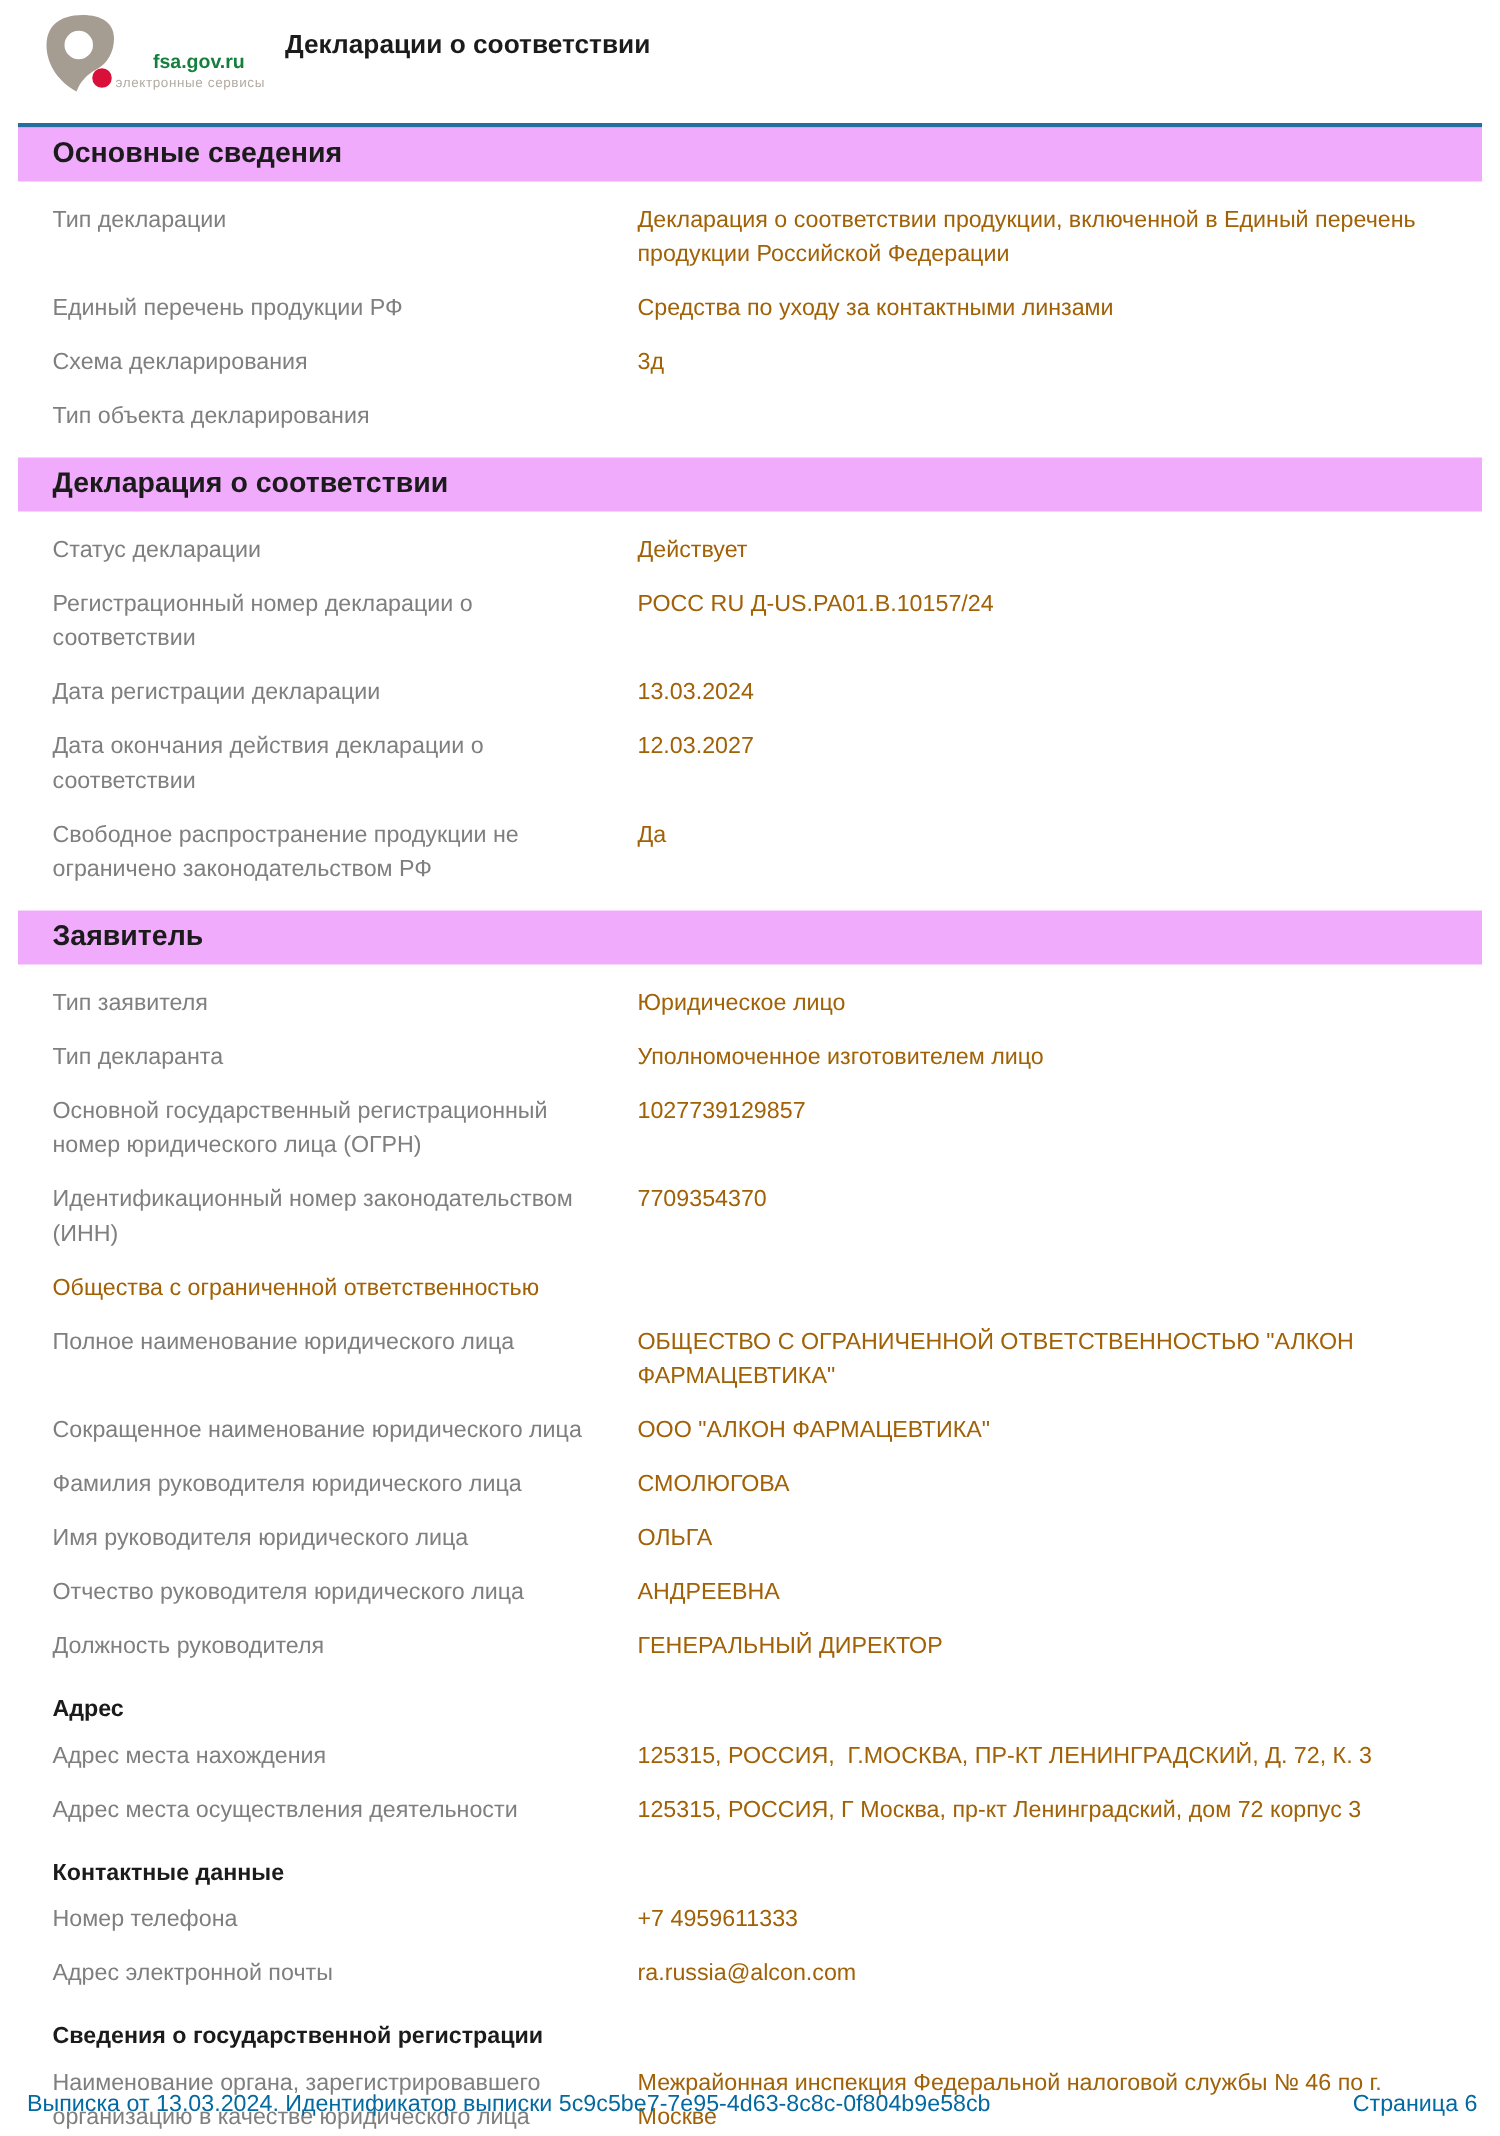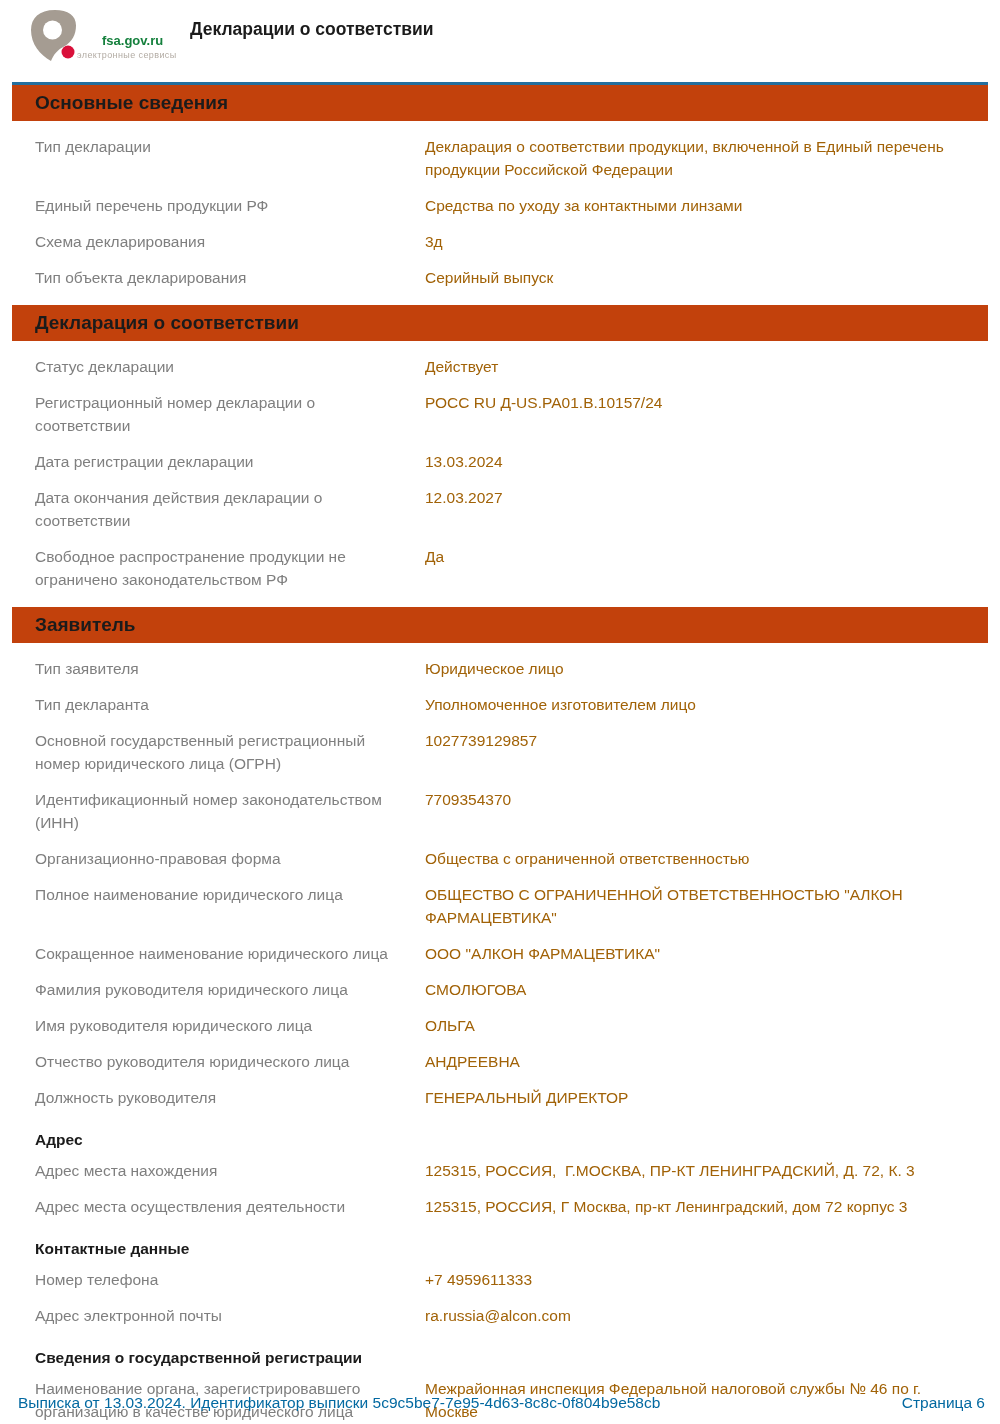--- a/index.html
+++ b/index.html
@@ -22,21 +22,21 @@
   .logo-text { position: absolute; left: 47px; top: 24px; }
   .logo-site { color: #15803d; font-weight: 700; font-size: 13px; line-height: 15px; margin-left: 25px; }
   .logo-tagline { color: #b3aca4; font-size: 9px; line-height: 11px; letter-spacing: .4px; margin-top: 2px; }
   .page-title { position: absolute; left: 190px; top: 19px; font-size: 17.5px; font-weight: 700; color: #1b1b1b; }
   
   .rule { margin: 0 12px; height: 3px; background: #246f9e; }
   
   .section-header {
     margin: 0 12px;
     height: 36px;
-    background: #c2410c;
+    background: #f0abfc;
     display: flex;
     align-items: center;
     padding-left: 23px;
   }
   .section-title { font-size: 19px; font-weight: 700; color: #1b1b1b; }
   .section-body { padding: 14px 55px 3px 35px; }
   .row {
     display: grid;
     grid-template-columns: 390px 1fr;
     margin-bottom: 13px;
@@ -105,21 +105,20 @@
     <div class="value">Средства по уходу за контактными линзами</div>
   </div>
 
   <div class="row">
     <div class="label">Схема декларирования</div>
     <div class="value">3д</div>
   </div>
 
   <div class="row">
     <div class="label">Тип объекта декларирования</div>
-    <div class="value">Серийный выпуск</div>
   </div>
 </div>
 </div>
   </section>
 
   <section>
     <div class="section-header">
       <span class="section-title">Декларация о соответствии</span>
     </div>
     <div class="section-body">
@@ -174,21 +173,20 @@
     <div class="label">Основной государственный регистрационный номер юридического лица (ОГРН)</div>
     <div class="value">1027739129857</div>
   </div>
 
   <div class="row">
     <div class="label">Идентификационный номер законодательством (ИНН)</div>
     <div class="value">7709354370</div>
   </div>
 
   <div class="row">
-    <div class="label">Организационно-правовая форма</div>
     <div class="value">Общества с ограниченной ответственностью</div>
   </div>
 
   <div class="row">
     <div class="label">Полное наименование юридического лица</div>
     <div class="value">ОБЩЕСТВО С ОГРАНИЧЕННОЙ ОТВЕТСТВЕННОСТЬЮ "АЛКОН ФАРМАЦЕВТИКА"</div>
   </div>
 
   <div class="row">
     <div class="label">Сокращенное наименование юридического лица</div>

